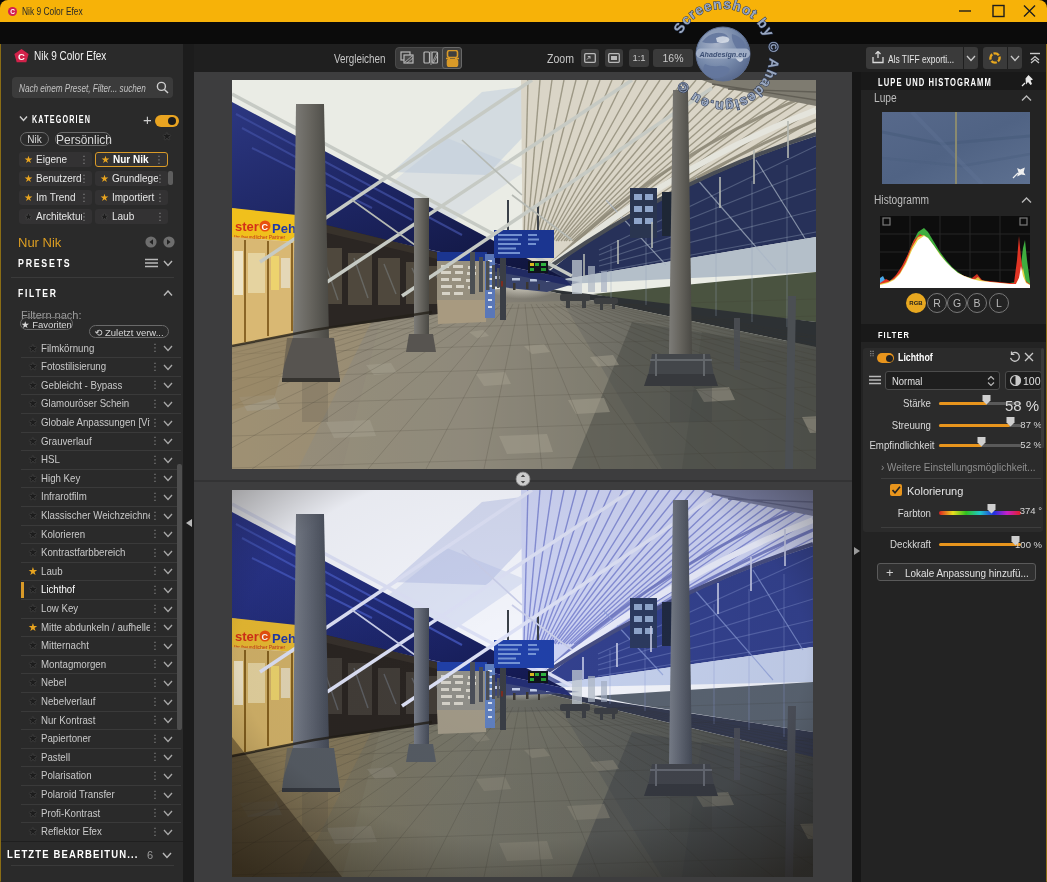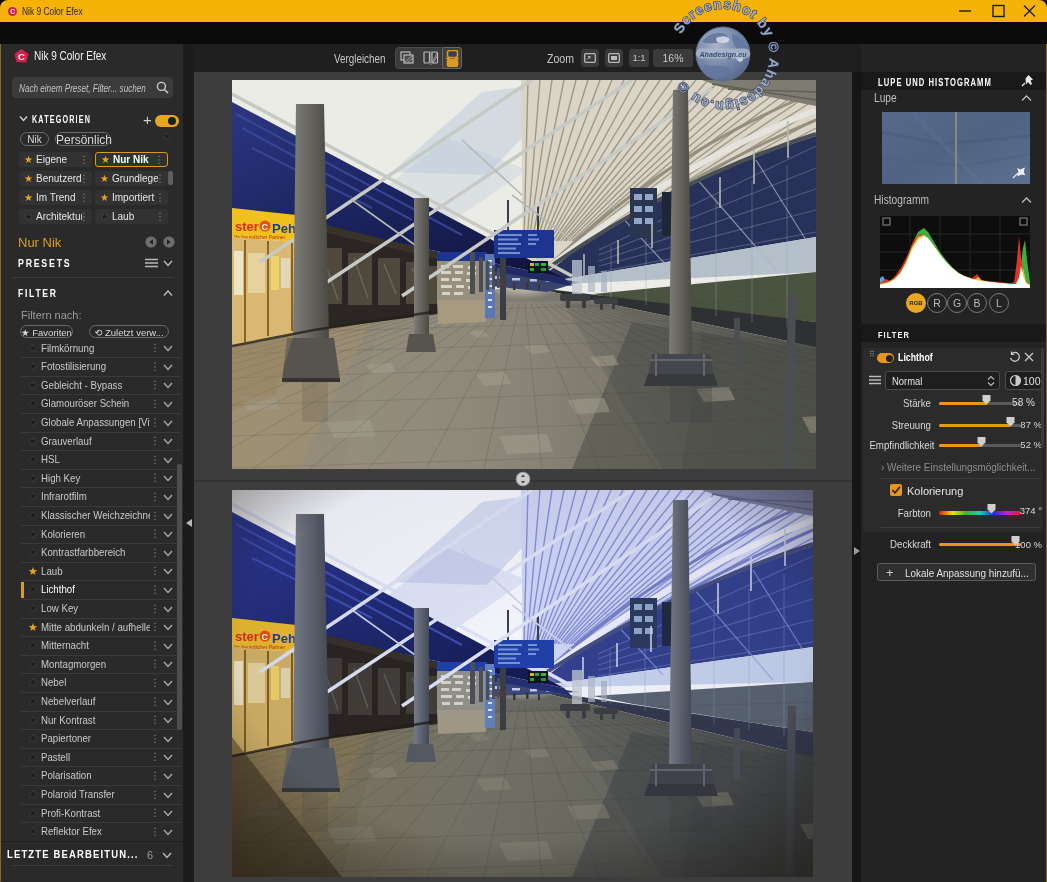--- a/index.html
+++ b/index.html
@@ -134,21 +134,21 @@
     <svg class="abs" style="left:162px;top:216px" width="10" height="7">
         <path d="M1 1 L5 5.5 L9 1" fill="none" stroke="#b9b9b9" stroke-width="1.4"></path>
       </svg>
     <div class="abs row-sep" style="left:10px;top:233px;width:163px"></div>
 
     <div class="abs" style="left:17px;top:243px;font-size:11px;font-weight:bold;letter-spacing:2.2px;color:#fff;transform:scaleX(0.78);transform-origin:left top">FILTER</div>
     <svg class="abs" style="left:162px;top:246px" width="10" height="7">
         <path d="M1 5.5 L5 1 L9 5.5" fill="none" stroke="#b9b9b9" stroke-width="1.4"></path>
       </svg>
     <div class="abs" style="left:20px;top:265px;font-size:11px;color:#9c9c9c">Filtern nach:</div>
-    <div class="abs pill" style="left:19px;top:281px;width:53px;height:13px;line-height:13px;font-size:9.5px">★ Favoriten</div>
+    <div class="abs pill" style="left:19px;top:273px;width:53px;height:13px;line-height:13px;font-size:9.5px">★ Favoriten</div>
     <div class="abs pill" style="left:88px;top:281px;width:80px;height:13px;line-height:13px;font-size:9.5px">⟲ Zuletzt verw...</div>
 
     <div id="flist" class="abs" style="left:0;top:297px;width:182px;height:524px;overflow:hidden">
         <div style="position:absolute;left:0;top:-1.9px;width:182px;height:18.6px">
           <span class="dstar" style="position:absolute;left:27px;top:2.5px;font-size:11px">★</span>
           <span style="position:absolute;left:40px;top:2.5px;font-size:11px;color:#c9c9c9;width:124px;overflow:hidden;transform:scaleX(0.88);transform-origin:left top">Filmkörnung</span>
           <span class="kebab" style="position:absolute;left:149px;top:3px">⋮</span>
           <svg style="position:absolute;left:162px;top:6px" width="10" height="7">
             <path d="M1 1 L5 5.5 L9 1" fill="none" stroke="#a8a8a8" stroke-width="1.3"></path>
           </svg>
@@ -1204,21 +1204,21 @@
         <path d="M6.5 1.5 A5 5 0 0 1 6.5 11.5 Z" fill="#c9c9c9"></path>
       </svg>
     <div class="abs" style="left:162px;top:331px;font-size:10.5px;color:#e0e0e0">100</div>
 
     <div class="abs" style="left:28px;top:353px;width:42px;font-size:11px;color:#d8d8d8;text-align:right;transform:scaleX(0.88);transform-origin:right top">Stärke</div>
     <div class="abs" style="left:78px;top:358px;width:82px;height:2.6px;background:#5a5a5a;border-radius:2px"></div>
     <div class="abs" style="left:78px;top:358px;width:47.5px;height:2.6px;background:#e8951d;border-radius:2px"></div>
     <svg class="abs" style="left:120px;top:350px" width="11" height="12">
         <path d="M1.5 1 H9.5 V6.5 L5.5 10.5 L1.5 6.5 Z" fill="#cfcfcf"></path>
       </svg>
-    <div class="abs" style="left:144px;top:353px;width:37px;font-size:10px;color:#d8d8d8;text-align:center">58 %</div>
+    <div class="abs" style="left:144px;top:353px;width:37px;font-size:15px;color:#d8d8d8;text-align:left">58 %</div>
     <div class="abs" style="left:8px;top:375px;width:62px;font-size:11px;color:#d8d8d8;text-align:right;transform:scaleX(0.88);transform-origin:right top">Streuung</div>
     <div class="abs" style="left:78px;top:380px;width:82px;height:2.6px;background:#5a5a5a;border-radius:2px"></div>
     <div class="abs" style="left:78px;top:380px;width:71px;height:2.6px;background:#e8951d;border-radius:2px"></div>
     <svg class="abs" style="left:143.5px;top:372px" width="11" height="12">
         <path d="M1.5 1 H9.5 V6.5 L5.5 10.5 L1.5 6.5 Z" fill="#cfcfcf"></path>
       </svg>
     <div class="abs" style="left:144px;top:375px;width:37px;font-size:9.5px;color:#d8d8d8;text-align:right">87 %</div>
     <div class="abs" style="left:0px;top:395px;width:70px;font-size:11px;color:#d8d8d8;text-align:right;transform:scaleX(0.88);transform-origin:right top">Empfindlichkeit</div>
     <div class="abs" style="left:78px;top:400px;width:82px;height:2.6px;background:#5a5a5a;border-radius:2px"></div>
     <div class="abs" style="left:78px;top:400px;width:42.5px;height:2.6px;background:#e8951d;border-radius:2px"></div>
@@ -1243,20 +1243,44 @@
     <div class="abs" style="left:12px;top:494px;width:58px;font-size:11px;color:#d8d8d8;text-align:right;transform:scaleX(0.88);transform-origin:right top">Deckkraft</div>
     <div class="abs" style="left:78px;top:499px;width:82px;height:2.6px;background:#e8951d;border-radius:2px"></div>
     <svg class="abs" style="left:148.5px;top:491px" width="11" height="12">
         <path d="M1.5 1 H9.5 V6.5 L5.5 10.5 L1.5 6.5 Z" fill="#cfcfcf"></path>
       </svg>
     <div class="abs" style="left:148px;top:495px;width:33px;font-size:9.5px;color:#d8d8d8;text-align:right">100 %</div>
     <div class="abs" style="left:16px;top:519px;width:159px;height:18px;background:#2f2f2f;border:1px solid #5a5a5a;border-radius:3px"></div>
     <div class="abs" style="left:25px;top:521px;font-size:13px;color:#cfcfcf">+</div>
     <div class="abs" style="left:44px;top:523px;font-size:11px;color:#e0e0e0;transform:scaleX(0.9);transform-origin:left top">Lokale Anpassung hinzufü...</div>
     <div class="abs" style="left:180px;top:304px;width:3px;height:100px;background:#3a3a3a;border-radius:2px"></div>
+  </div>
+  <div class="abs" id="rtoolbar">
+    <div class="abs" style="left:5px;top:3px;width:97px;height:22px;background:#3a3a3a;border-radius:3px 0 0 3px"></div>
+    <svg class="abs" style="left:11px;top:7px" width="12" height="13" viewBox="0 0 12 13">
+        <path d="M6 0.5 V7 M3.5 3 L6 0.5 L8.5 3" fill="none" stroke="#d9d9d9" stroke-width="1.3"></path>
+        <path d="M1 6 V11.5 H11 V6" fill="none" stroke="#d9d9d9" stroke-width="1.3"></path>
+      </svg>
+    <div class="abs" style="left:27px;top:9px;font-size:10.5px;color:#e6e6e6;transform:scaleX(0.8);transform-origin:left top">Als TIFF exporti...</div>
+    <div class="abs" style="left:103px;top:3px;width:14px;height:22px;background:#3a3a3a;border-radius:0 3px 3px 0"></div>
+    <svg class="abs" style="left:105px;top:11px" width="10" height="7">
+        <path d="M1 1 L5 5.5 L9 1" fill="none" stroke="#c9c9c9" stroke-width="1.3"></path>
+      </svg>
+    <div class="abs" style="left:122px;top:3px;width:24px;height:22px;background:#3a3a3a;border-radius:3px 0 0 3px"></div>
+    <svg class="abs" style="left:127px;top:7px" width="14" height="14" viewBox="0 0 14 14">
+        <circle cx="7" cy="7" r="4.6" fill="none" stroke="#e8a81f" stroke-width="2.4" stroke-dasharray="5.8 1.4" stroke-dashoffset="2"></circle>
+      </svg>
+    <div class="abs" style="left:147px;top:3px;width:14px;height:22px;background:#3a3a3a;border-radius:0 3px 3px 0"></div>
+    <svg class="abs" style="left:149px;top:11px" width="10" height="7">
+        <path d="M1 1 L5 5.5 L9 1" fill="none" stroke="#c9c9c9" stroke-width="1.3"></path>
+      </svg>
+    <svg class="abs" style="left:168px;top:8px" width="12" height="12" viewBox="0 0 12 12">
+        <path d="M1 1.5 H11" stroke="#c9c9c9" stroke-width="1.4"></path>
+        <path d="M2 8 L6 4.5 L10 8 M2 11 L6 7.5 L10 11" fill="none" stroke="#c9c9c9" stroke-width="1.3"></path>
+      </svg>
   </div>
   <svg class="abs" style="left:650px;top:0;width:150px;height:112px" viewBox="0 0 150 112">
     <defs>
       <radialGradient id="globe" cx="0.38" cy="0.32" r="0.75">
           <stop offset="0" stop-color="#a9b4c9"></stop>
           <stop offset="0.55" stop-color="#7689aa"></stop>
           <stop offset="1" stop-color="#54658a"></stop>
         </radialGradient>
       <path id="wmc" d="M 26.5 54 A 46.5 46.5 0 1 1 26.49 54.5" fill="none"></path>
     </defs>

